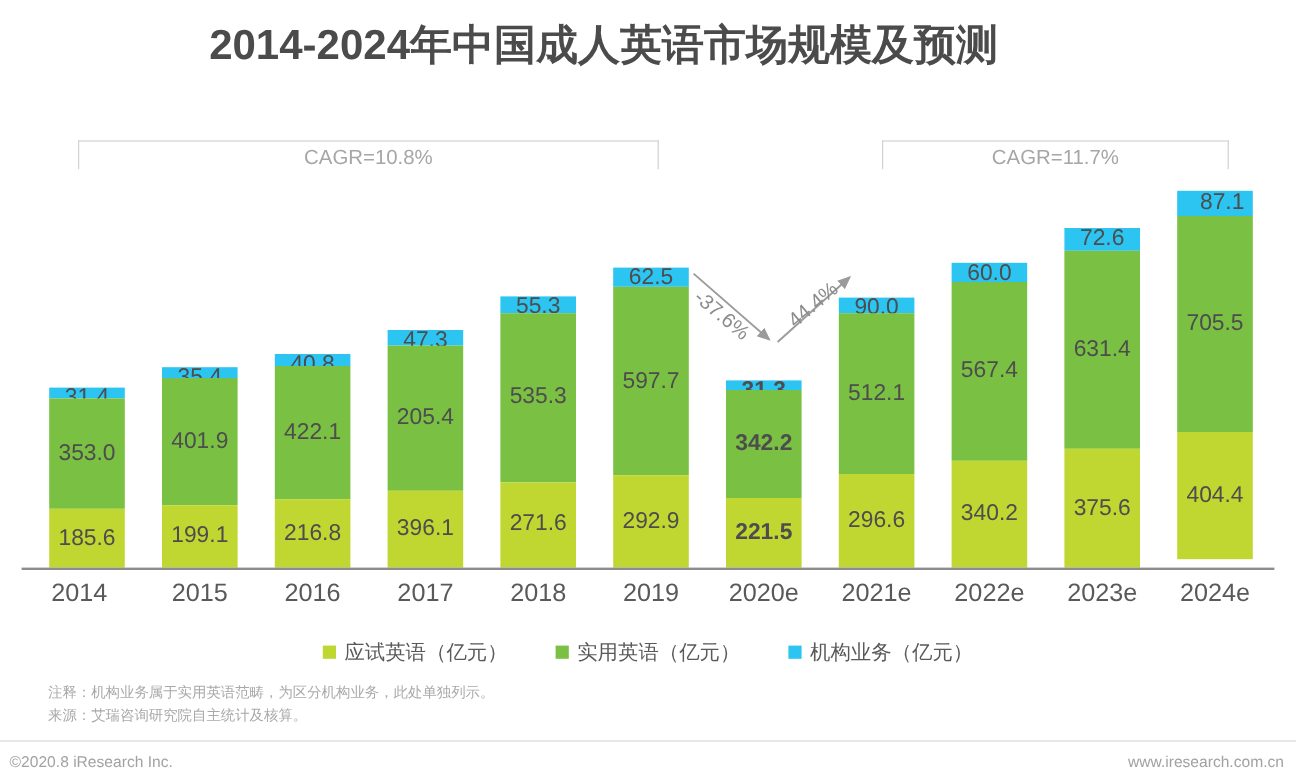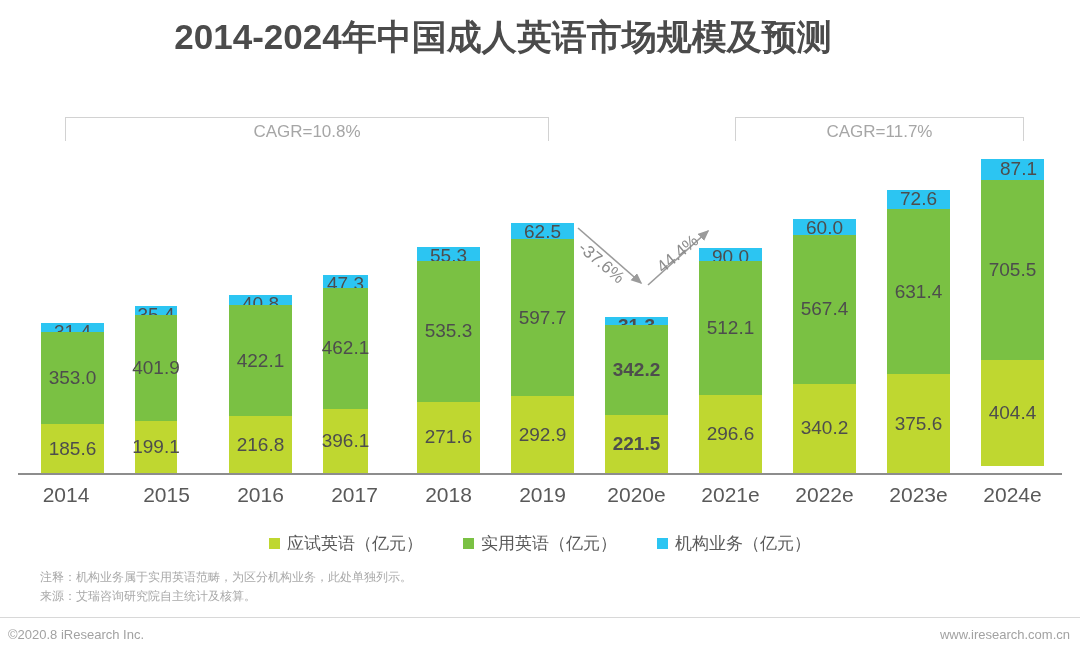--- a/index.html
+++ b/index.html
@@ -132,21 +132,21 @@
         <div class="seg seg-top" style="height: 8.2425px;">
           <span style="position: absolute; top: -2px;">31.4</span>
         </div>
         <div class="seg seg-mid" style="height: 92.6625px;">
           <span>353.0</span>
         </div>
         <div class="seg seg-bot" style="height: 48.72px;">
           <span>185.6</span>
         </div>
       </div>
-      <div class="bar" style="left: 135px; width: 42px; top: 305.945px; height: 167.055px; bottom: auto;">
+      <div class="bar" style="left: 135px; width: 63px; top: 305.945px; height: 167.055px; bottom: auto;">
         <div class="seg seg-top" style="height: 9.2925px;">
           <span style="position: absolute; top: -2px;">35.4</span>
         </div>
         <div class="seg seg-mid" style="height: 105.499px;">
           <span>401.9</span>
         </div>
         <div class="seg seg-bot" style="height: 52.2638px;">
           <span>199.1</span>
         </div>
       </div>
@@ -154,26 +154,26 @@
         <div class="seg seg-top" style="height: 10.71px;">
           <span style="position: absolute; top: -2px;">40.8</span>
         </div>
         <div class="seg seg-mid" style="height: 110.801px;">
           <span>422.1</span>
         </div>
         <div class="seg seg-bot" style="height: 56.91px;">
           <span>216.8</span>
         </div>
       </div>
-      <div class="bar" style="left: 323px; width: 45px; top: 275.127px; height: 197.873px; bottom: auto;">
+      <div class="bar" style="left: 323px; width: 63px; top: 275.127px; height: 197.873px; bottom: auto;">
         <div class="seg seg-top" style="height: 12.4162px;">
           <span style="position: absolute; top: -2px;">47.3</span>
         </div>
         <div class="seg seg-mid" style="height: 121.301px;">
-          <span>462.1</span>
+          <span>205.4</span>
         </div>
         <div class="seg seg-bot" style="height: 64.155px;">
           <span>396.1</span>
         </div>
       </div>
       <div class="bar" style="left: 417px; width: 63px; top: 246.673px; height: 226.327px; bottom: auto;">
         <div class="seg seg-top" style="height: 14.5162px;">
           <span style="position: absolute; top: -2px;">55.3</span>
         </div>
         <div class="seg seg-mid" style="height: 140.516px;">

